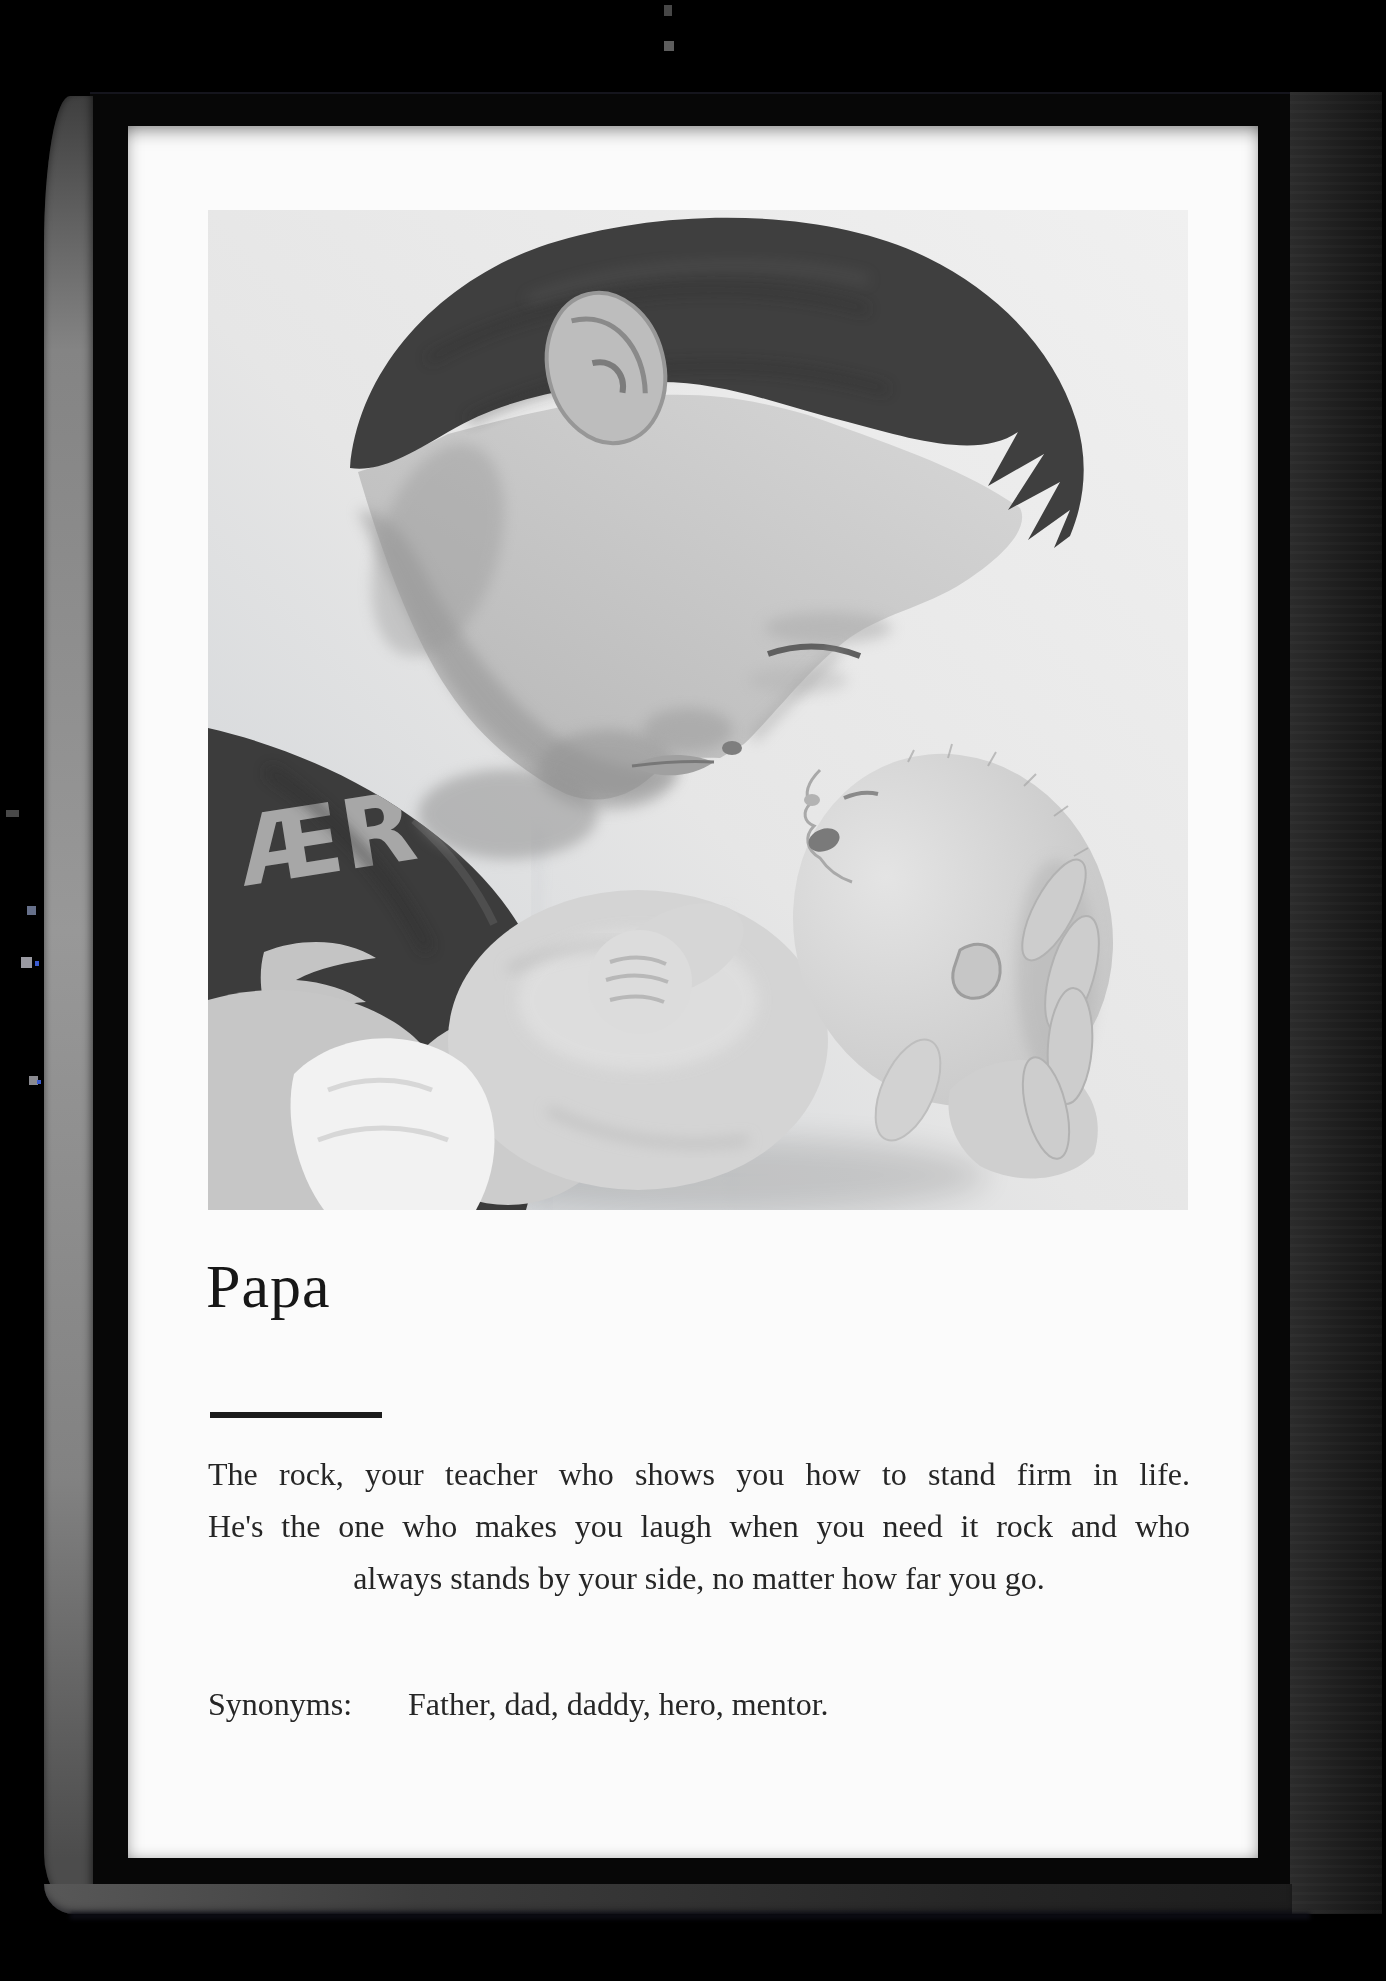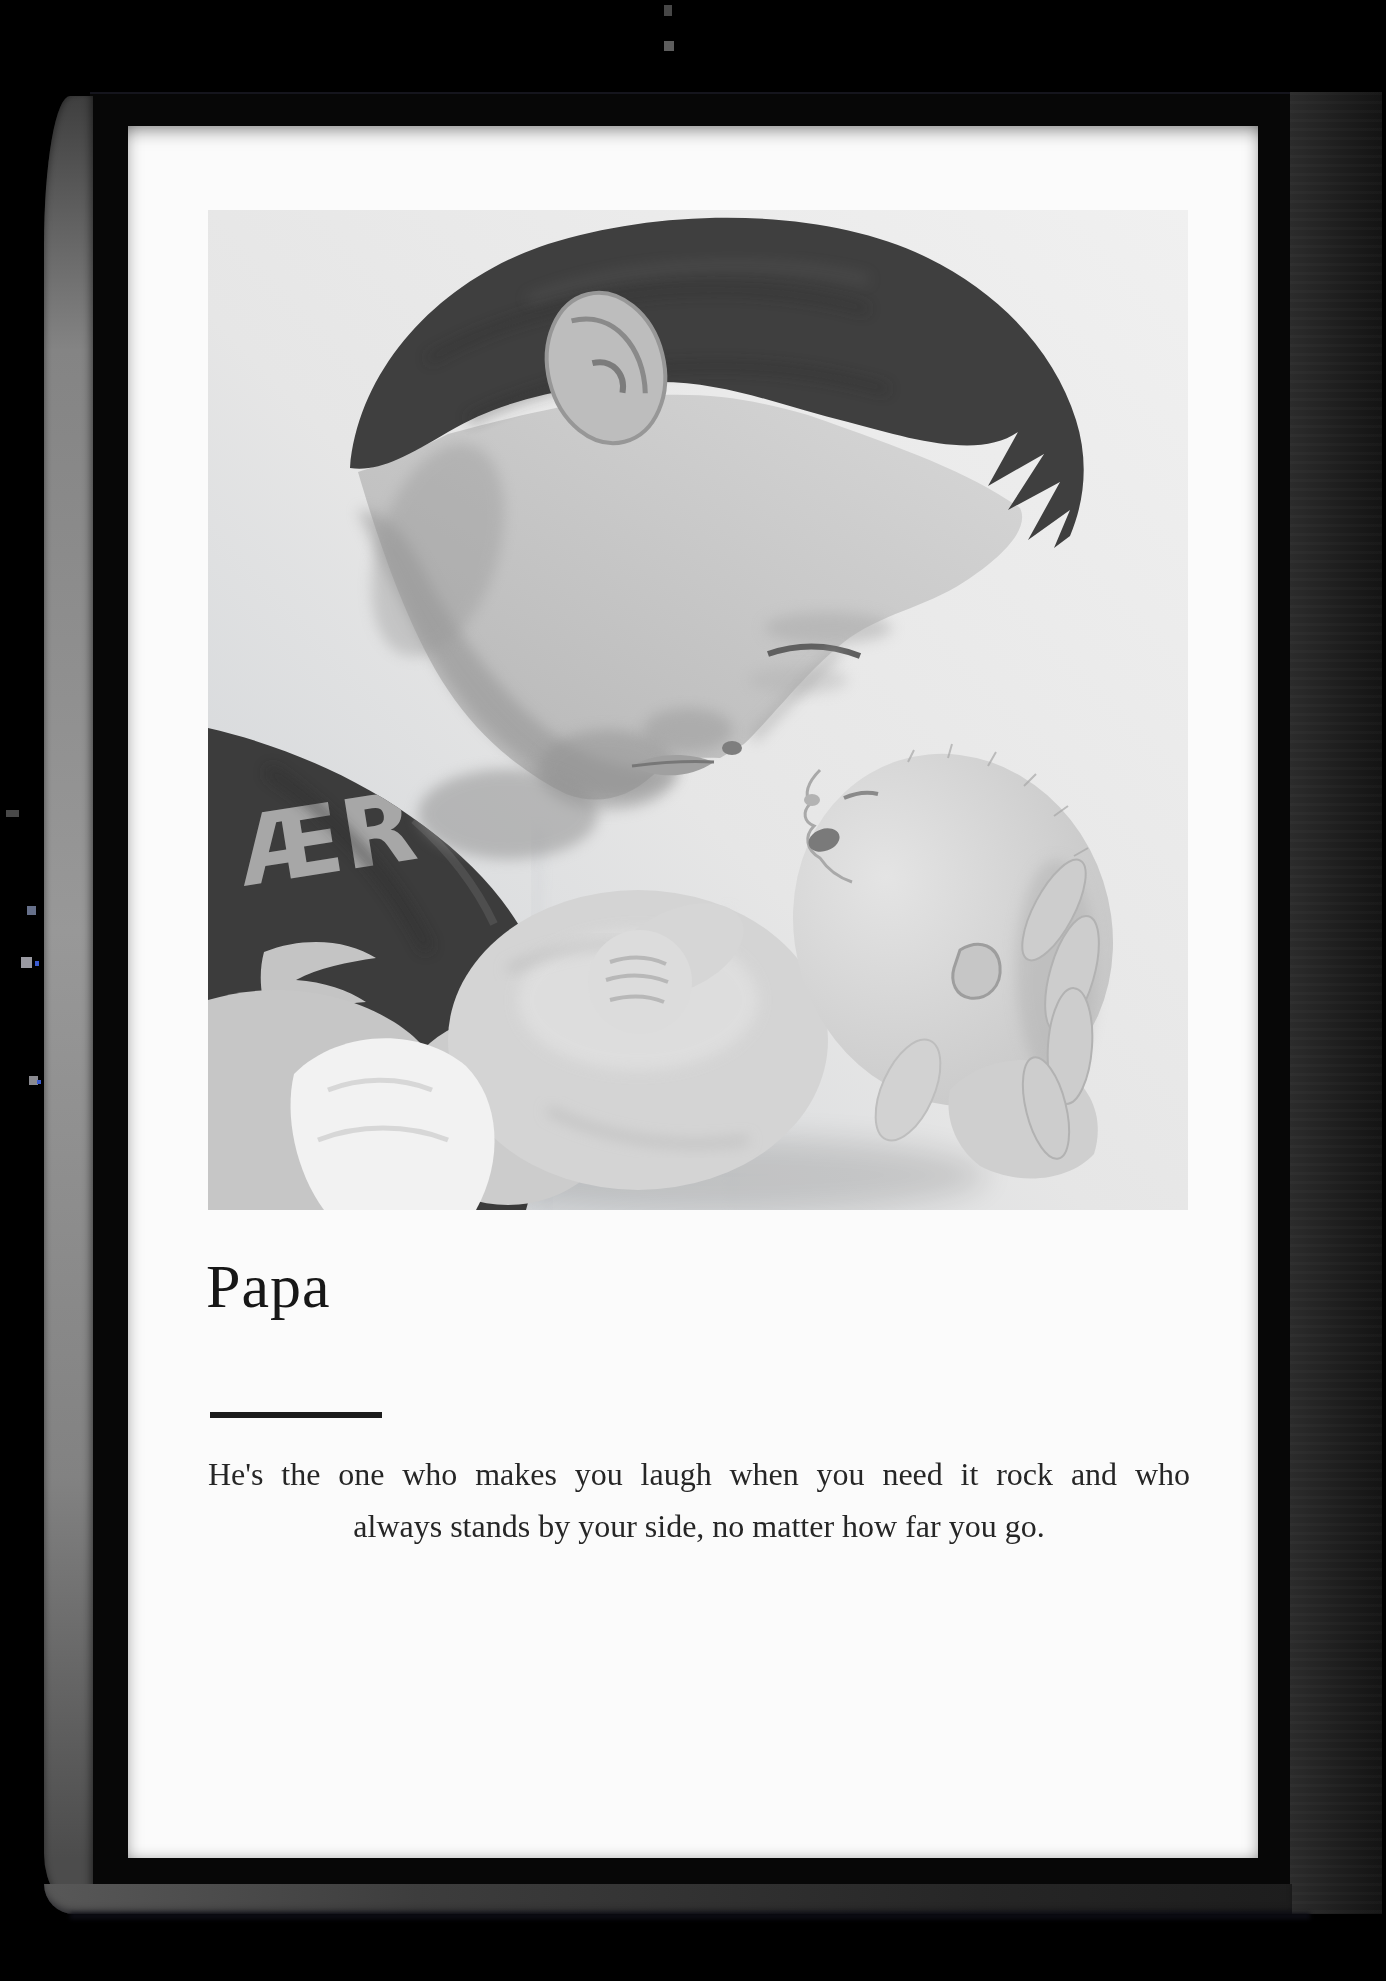--- a/index.html
+++ b/index.html
@@ -189,18 +189,23 @@
         <ellipse cx="838" cy="898" rx="20" ry="52" fill="#cdcdcd" stroke="#b2b2b2" stroke-width="2" transform="rotate(-14 838 898)"></ellipse>
         <ellipse cx="700" cy="880" rx="26" ry="54" fill="#d2d2d2" stroke="#bebebe" stroke-width="2" transform="rotate(24 700 880)"></ellipse>
       </g>
     </g>
   </svg>
 
   <div class="poster-title">Papa</div>
   <div class="title-divider"></div>
 
   <div class="definition">
+    <div class="just">The rock, your teacher who shows you how to stand firm in life.</div>
     <div class="just">He's the one who makes you laugh when you need it rock and who</div>
     <div class="last">always stands by your side, no matter how far you go.</div>
   </div>
 
+  <div class="synonyms">
+    <div class="lbl">Synonyms:</div>
+    <div>Father, dad, daddy, hero, mentor.</div>
+  </div>
 
 </div>
 
 </body></html>

